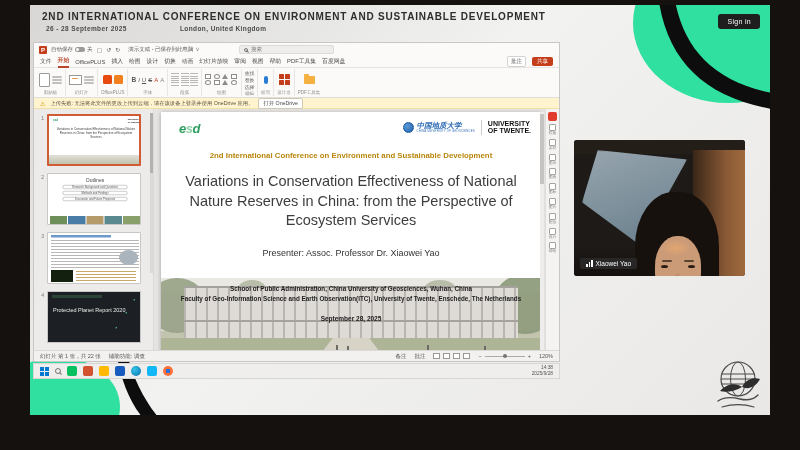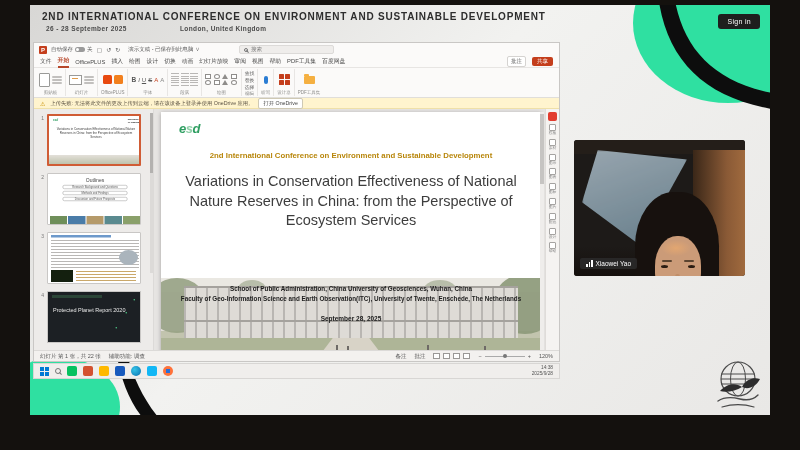--- a/index.html
+++ b/index.html
@@ -369,22 +369,36 @@
             </div>
           </div>
           <div class="panel-scroll">
               <i></i>
             </div>
         </div>
 
         <div class="canvas">
           <div class="slide">
             <div class="esd"><span class="e">e</span><span class="s">s</span><span class="d">d</span></div>
+            <div class="logos-right">
+              <div class="cug">
+                <span class="cug-globe"></span>
+                <span>
+                    <div class="cug-name">中国地质大学</div>
+                    <div class="cug-sub">CHINA UNIVERSITY OF GEOSCIENCES</div>
+                  </span>
+              </div>
+              <div class="twente">
+                <div>UNIVERSITY</div>
+                  <div>OF TWENTE.</div>
+              </div>
+            </div>
             <div class="conf-line">2nd International Conference on Environment and Sustainable Development</div>
             <div class="s-title">Variations in Conservation Effectiveness of National Nature Reserves in China: from the Perspective of Ecosystem Services</div>
+            <div class="presenter">Presenter: Assoc. Professor Dr. Xiaowei Yao</div>
             <div class="affil">
               <div>School of Public Administration, China University of Geosciences, Wuhan, China</div>
               <div>Faculty of Geo-Information Science and Earth Observation(ITC), University of Twente, Enschede, The Netherlands</div>
             </div>
             <div class="s-date">September 28, 2025</div>
             <div class="render">
               <div class="tree" style="left:-14px;top:0;width:60px;height:55px"></div>
               <div class="tree" style="right:-16px;top:-4px;width:64px;height:60px;background:#6f7f58"></div>
               <div class="tree" style="left:20%;top:2px;width:30px;height:22px;opacity:.6"></div>
               <div class="tree" style="right:22%;top:2px;width:34px;height:22px;opacity:.6"></div>

